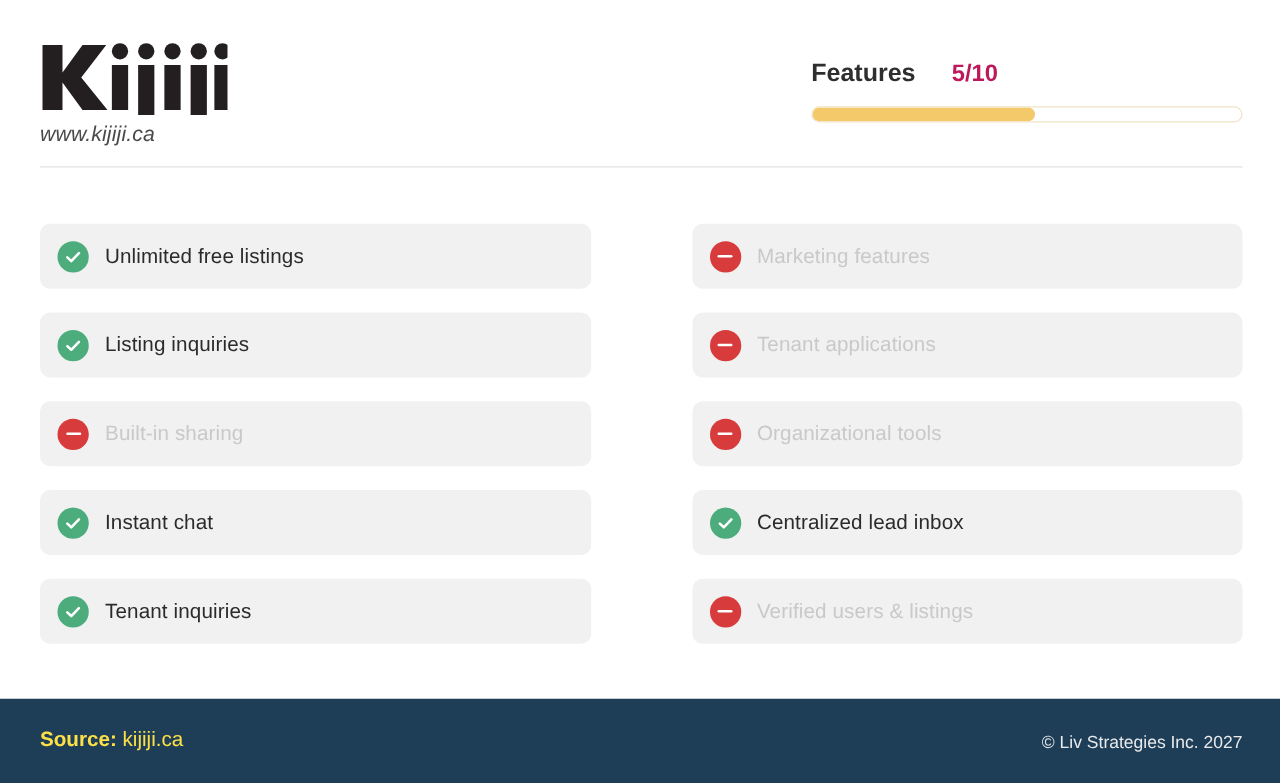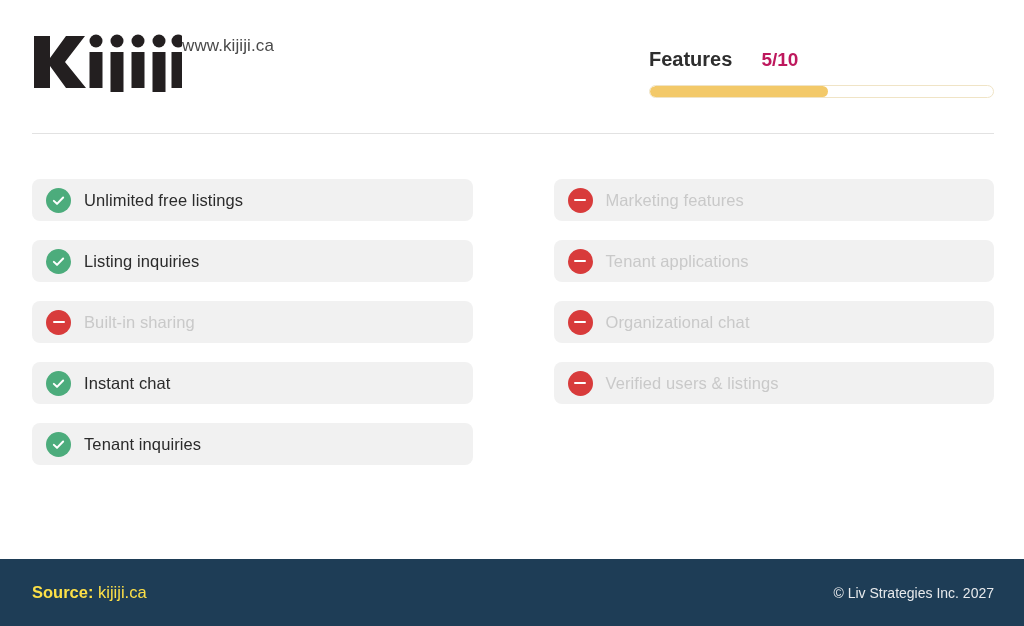--- a/index.html
+++ b/index.html
@@ -15,21 +15,21 @@
 
   
   .header {
     display: flex;
     align-items: flex-start;
     justify-content: space-between;
     padding: 30px 30px 0 32px;
     height: 133px;
   }
 
-  .brand { display: flex; flex-direction: row; }
+  .brand { display: flex; flex-direction: column; font-style: italic; }
 
   .logo-wrap { position: relative; height: 62px; }
 
   .logo-svg { display: block; }
 
   .brand-url {
     font-size: 17px;
     color: #4a4a4a;
     letter-spacing: 0.1px;
     margin-top: 6px;
@@ -91,21 +91,21 @@
     top: 179px;
     left: 32px;
     right: 30px;
     display: flex;
     gap: 81px;
   }
 
   .column { flex: 1; display: flex; flex-direction: column; gap: 19px; }
 
   .feature-row {
-    height: 42px;
+    height: 52px;
     background: #f1f1f1;
     border-radius: 8px;
     display: flex;
     align-items: center;
     padding-left: 14px;
   }
 
   .status-icon {
     width: 25px;
     height: 25px;
@@ -258,21 +258,29 @@
       <div class="feature-row is-unavailable">
         <span class="status-icon unavailable">
           <span class="minus-glyph"></span>
         </span>
         <span class="feature-label">Tenant applications</span>
       </div>
       <div class="feature-row is-unavailable">
         <span class="status-icon unavailable">
           <span class="minus-glyph"></span>
         </span>
-        <span class="feature-label">Organizational chat</span>
+        <span class="feature-label">Organizational tools</span>
+      </div>
+      <div class="feature-row">
+        <span class="status-icon available">
+          <svg class="check-glyph" viewBox="0 0 14 14">
+            <path d="M2,7.4 L5.4,10.6 L12,3.8" fill="none" stroke="#ffffff" stroke-width="2.2" stroke-linecap="round" stroke-linejoin="round"></path>
+          </svg>
+        </span>
+        <span class="feature-label">Centralized lead inbox</span>
       </div>
       <div class="feature-row is-unavailable">
         <span class="status-icon unavailable">
           <span class="minus-glyph"></span>
         </span>
         <span class="feature-label">Verified users &amp; listings</span>
       </div>
     </div>
 </div>
 

